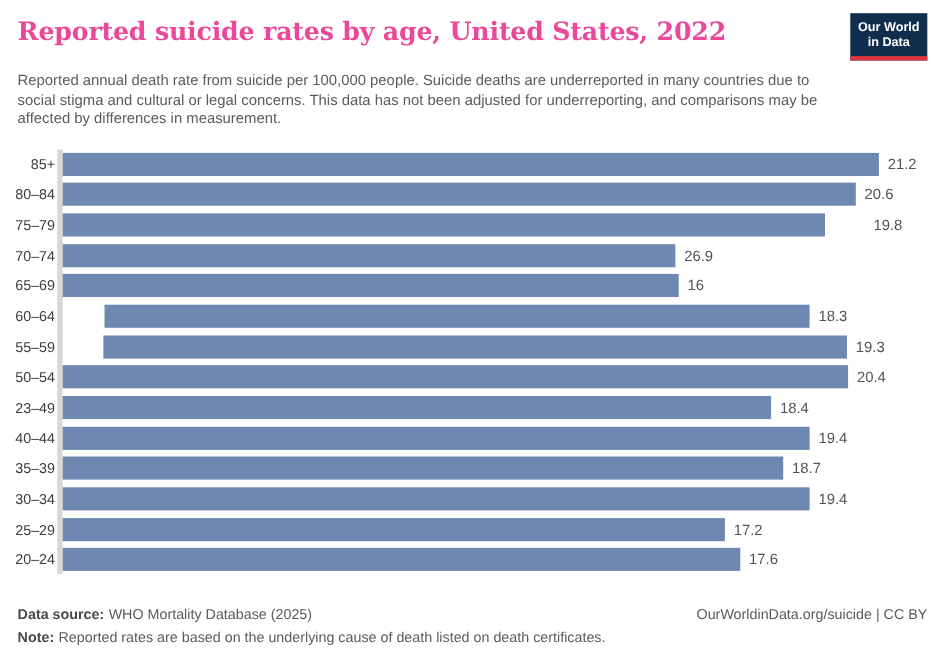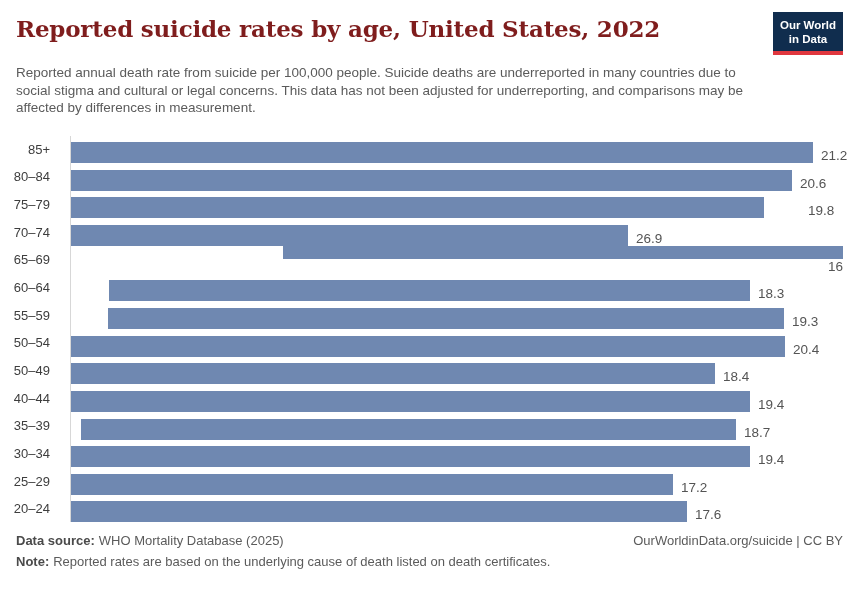--- a/index.html
+++ b/index.html
@@ -13,21 +13,21 @@
   }
   
   .header { padding: 12px 7px 0 16px; }
   .title-row { display: flex; justify-content: space-between; align-items: flex-start; }
   .chart-title {
     margin: 2px 0 0 0;
     font-family: "DejaVu Serif", serif;
     font-weight: 700;
     font-size: 23px;
     line-height: 30px;
-    color: #7f1d1d;
+    color: #ec4899;
     letter-spacing: -0.2px;
   }
   .logo {
     flex: none;
     background: #102d4e;
     border-bottom: 4px solid #e0373e;
     color: #fff;
     font-size: 11.5px;
     font-weight: 700;
     line-height: 14px;
@@ -49,35 +49,35 @@
     flex: none;
     width: 50px;
     text-align: right;
     font-size: 13px;
     font-weight: 400;
     color: #3d3d3d;
     letter-spacing: 0;
   }
   .bar-track {
     flex: 1;
-    margin-left: 20px;
-    border-left: 1px solid #8b5cf6;
+    margin-left: 2px;
+    border-left: 5px solid #8b5cf6;
     height: 100%;
     display: flex;
-    align-items: flex-end;
+    align-items: center;
   }
   .bar { height: 21px; }
   .bar-value {
     margin-left: 8px;
     font-size: 13.5px;
     color: #545454;
     white-space: nowrap;
   }
   
-  .footer { margin-top: 11px; padding: 0 7px 0 16px; font-size: 13px; color: #5b5b5b; }
+  .footer { margin-top: 29px; padding: 0 7px 0 16px; font-size: 13px; color: #5b5b5b; }
   .foot-row { display: flex; justify-content: space-between; align-items: baseline; }
   .foot-bold { font-weight: 700; color: #4a4a4a; }
   .foot-value { margin-left: 4px; }
   .license { color: #5b5b5b; text-decoration: none; }
   .note-line { margin-top: 6px; }
 </style>
 </head>
 <body>
 
 <div class="page">
@@ -117,21 +117,21 @@
       </div>
       <div class="bar-row">
         <div class="bar-label">70–74</div>
         <div class="bar-track" style="border-left-color: rgb(215, 215, 215);">
           <div class="bar" style="width: 557px; background: rgb(111, 136, 177);"></div>
           <span class="bar-value">26.9</span>
         </div>
       </div>
       <div class="bar-row">
         <div class="bar-label">65–69</div>
-        <div class="bar-track" style="border-left-color: rgb(215, 215, 215); flex-direction: column;">
+        <div class="bar-track" style="border-left-color: rgb(215, 215, 215);">
           <div class="bar" style="width: 560px; background: rgb(111, 136, 177);"></div>
           <span class="bar-value">16</span>
         </div>
       </div>
       <div class="bar-row">
         <div class="bar-label">60–64</div>
         <div class="bar-track" style="border-left-color: rgb(215, 215, 215); padding-left: 38px;">
           <div class="bar" style="width: 641px; background: rgb(111, 136, 177);"></div>
           <span class="bar-value">18.3</span>
         </div>
@@ -144,36 +144,36 @@
         </div>
       </div>
       <div class="bar-row">
         <div class="bar-label">50–54</div>
         <div class="bar-track" style="border-left-color: rgb(215, 215, 215);">
           <div class="bar" style="width: 714px; background: rgb(111, 136, 177);"></div>
           <span class="bar-value">20.4</span>
         </div>
       </div>
       <div class="bar-row">
-        <div class="bar-label">50–49</div>
+        <div class="bar-label">23–49</div>
         <div class="bar-track" style="border-left-color: rgb(215, 215, 215);">
           <div class="bar" style="width: 644px; background: rgb(111, 136, 177);"></div>
           <span class="bar-value">18.4</span>
         </div>
       </div>
       <div class="bar-row">
         <div class="bar-label">40–44</div>
         <div class="bar-track" style="border-left-color: rgb(215, 215, 215);">
           <div class="bar" style="width: 679px; background: rgb(111, 136, 177);"></div>
           <span class="bar-value">19.4</span>
         </div>
       </div>
       <div class="bar-row">
         <div class="bar-label">35–39</div>
-        <div class="bar-track" style="border-left-color: rgb(215, 215, 215); padding-left: 10px;">
+        <div class="bar-track" style="border-left-color: rgb(215, 215, 215);">
           <div class="bar" style="width: 655px; background: rgb(111, 136, 177);"></div>
           <span class="bar-value">18.7</span>
         </div>
       </div>
       <div class="bar-row">
         <div class="bar-label">30–34</div>
         <div class="bar-track" style="border-left-color: rgb(215, 215, 215);">
           <div class="bar" style="width: 679px; background: rgb(111, 136, 177);"></div>
           <span class="bar-value">19.4</span>
         </div>

